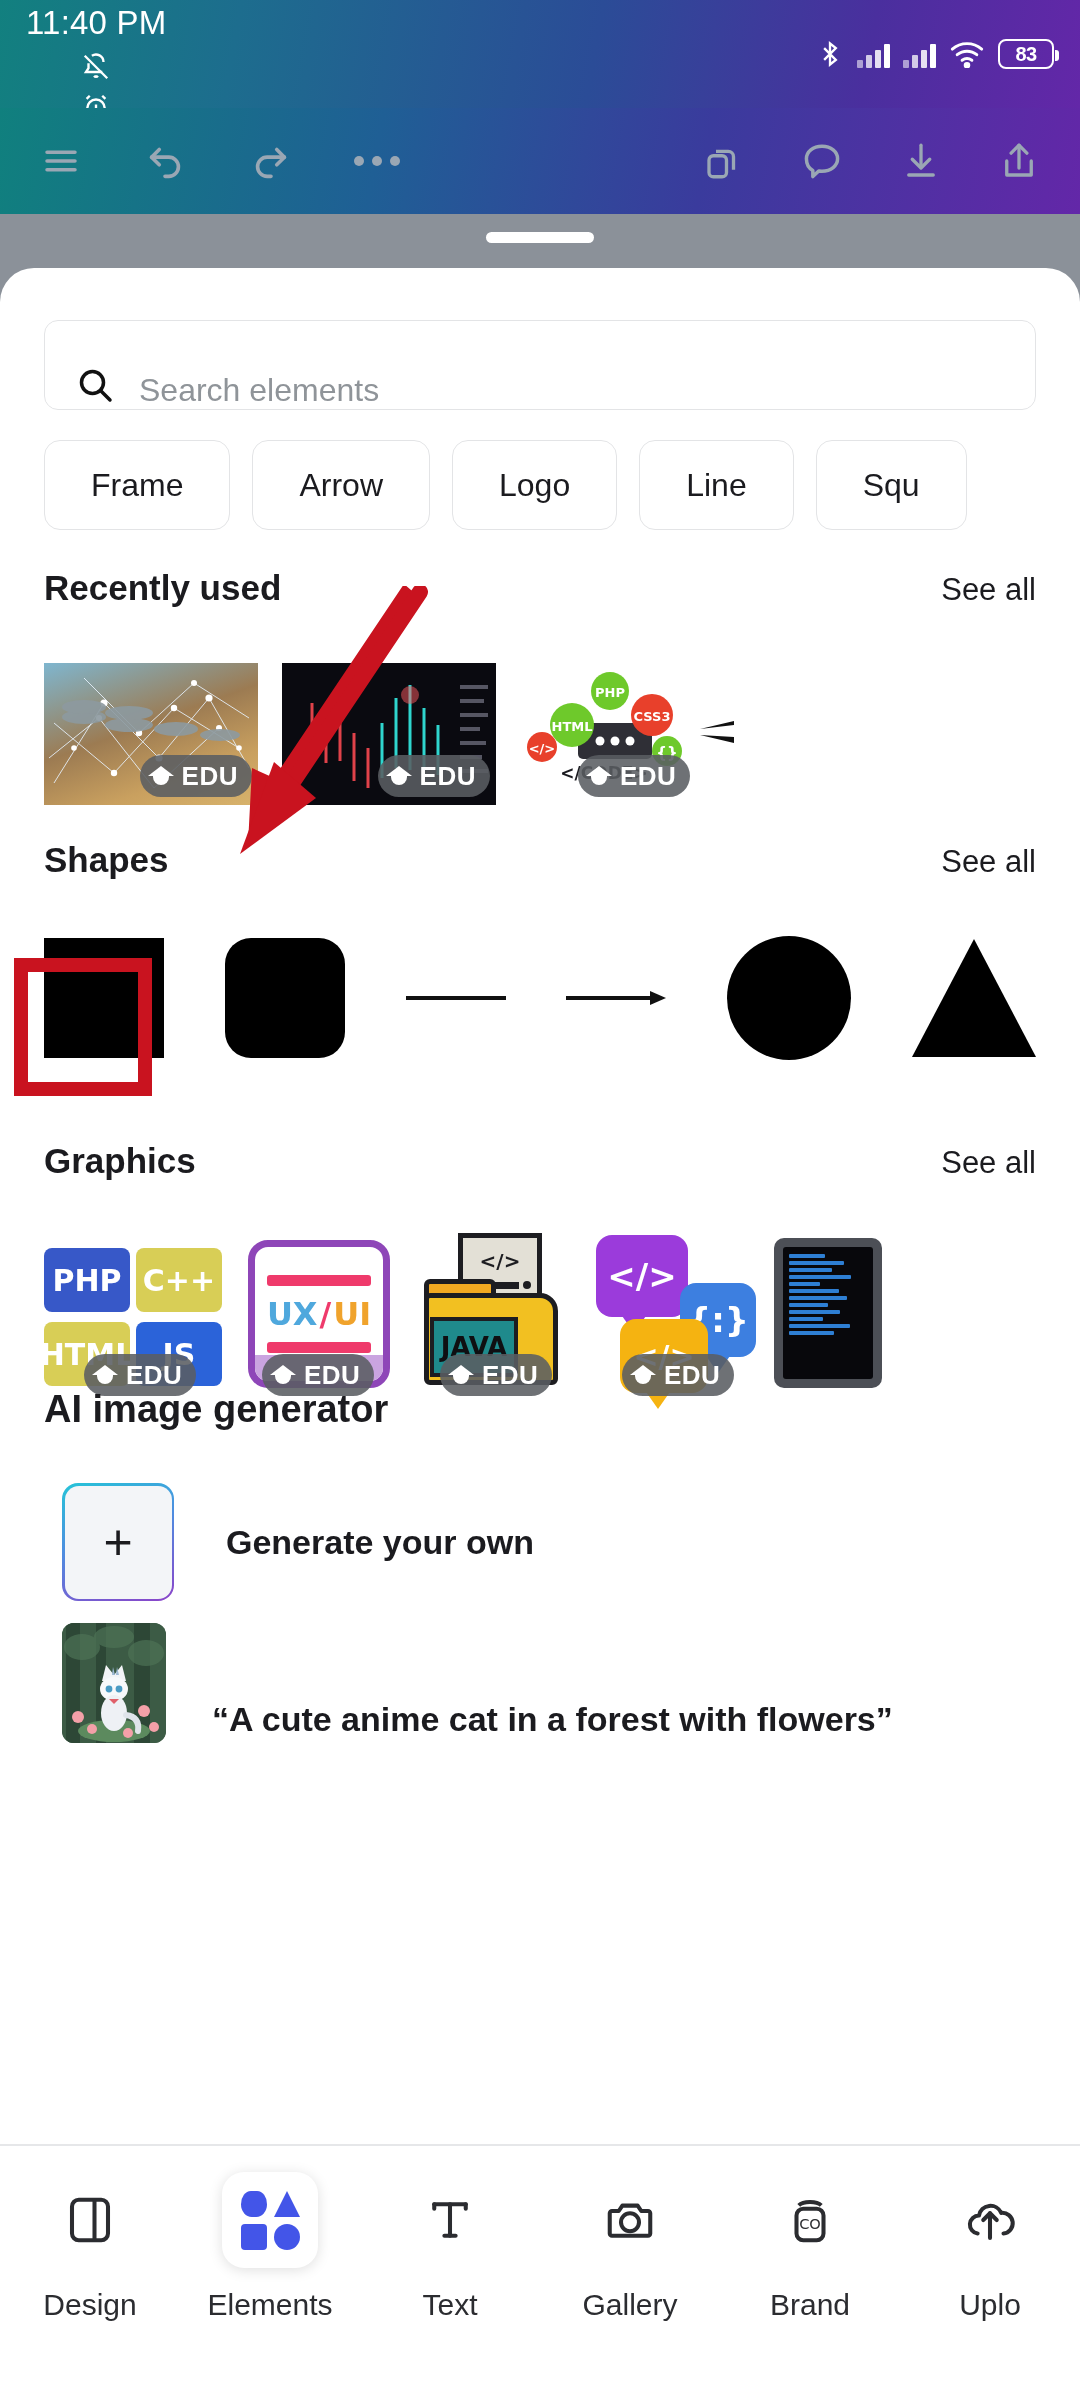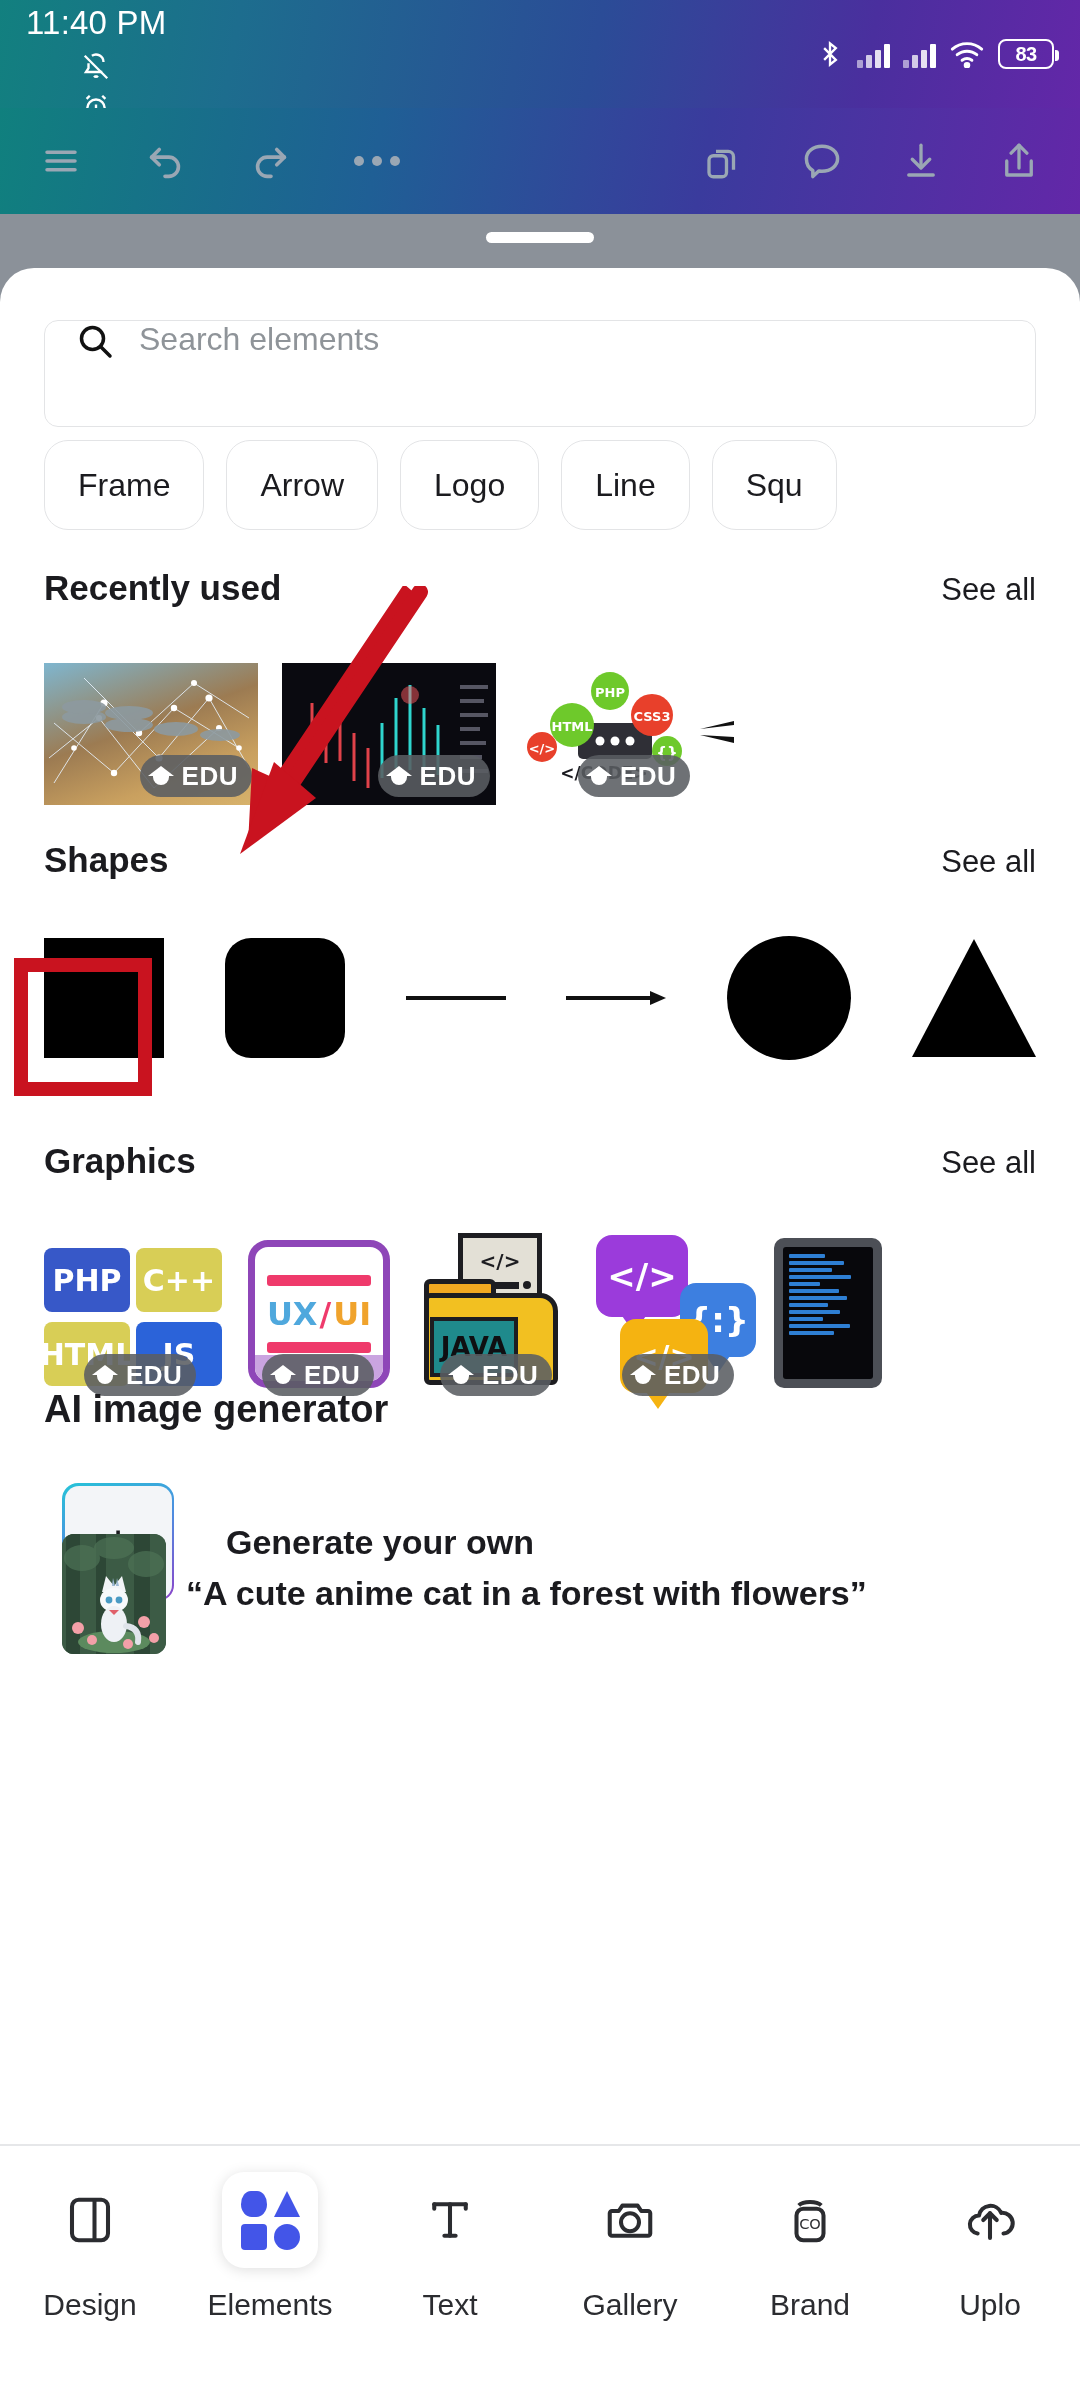--- a/index.html
+++ b/index.html
@@ -73,32 +73,32 @@
   }
 
   
   .sheet {
     position: absolute; top: 268px; left: 0; width: 1080px; height: 2132px;
     background: #ffffff; border-radius: 34px 34px 0 0; overflow: hidden;
   }
 
   
   .search-box {
-    position: absolute; top: 52px; left: 44px; width: 992px; height: 107px;
+    position: absolute; top: 52px; left: 44px; width: 992px; height: 90px;
     border: 1.5px solid #e3e4e6; border-radius: 14px;
-    display: flex; align-items: flex-start; padding: 0 30px; gap: 24px;
+    display: flex; align-items: flex-end; padding: 0 30px; gap: 24px;
   }
   .search-ph { font-size: 32px; color: #8f9499; }
 
   
   .chips { position: absolute; top: 172px; left: 44px; display: flex; gap: 22px; }
   .chip {
-    height: 90px; border: 1.5px solid #e3e4e6; border-radius: 24px;
+    height: 90px; border: 1.5px solid #e3e4e6; border-radius: 16px;
     display: flex; align-items: center; justify-content: center;
-    padding: 0 33px; font-size: 32px; color: #1b1b1f; white-space: nowrap;
+    padding: 0 46px; font-size: 32px; color: #1b1b1f; white-space: nowrap;
   }
 
   
   .sec-head {
     position: absolute; left: 44px; width: 992px;
     display: flex; align-items: baseline; justify-content: space-between;
   }
   .sec-title { font-size: 35px; font-weight: 700; color: #1b1b1f; }
   .sec-seeall { font-size: 31px; color: #1b1b1f; }
 
@@ -608,21 +608,21 @@
       <span class="sec-title" style="font-size:38px">AI image generator</span>
     </div>
 
     <div class="row" style="top:1215px; left:62px; gap:52px; align-items:center">
       <div class="ai-plus">
         <div class="inner">+</div>
       </div>
       <div class="ai-label">Generate your own</div>
     </div>
 
-    <div class="row" style="top:1266px; left:62px; gap:20px; align-items:center">
+    <div class="row" style="top:1355px; left:62px; gap:46px; align-items:flex-end">
       <div class="cat-thumb">
         <svg width="104" height="120" viewBox="0 0 104 120" style="position:absolute;inset:0">
           <rect width="104" height="120" fill="#3c5b45"></rect>
           <g fill="#2d4736">
               <rect x="4" y="0" width="14" height="120"></rect>
               <rect x="34" y="0" width="10" height="120"></rect>
               <rect x="72" y="0" width="16" height="120"></rect>
             </g>
           <g fill="#4e7356" opacity=".7">
               <ellipse cx="20" cy="24" rx="18" ry="13"></ellipse>

